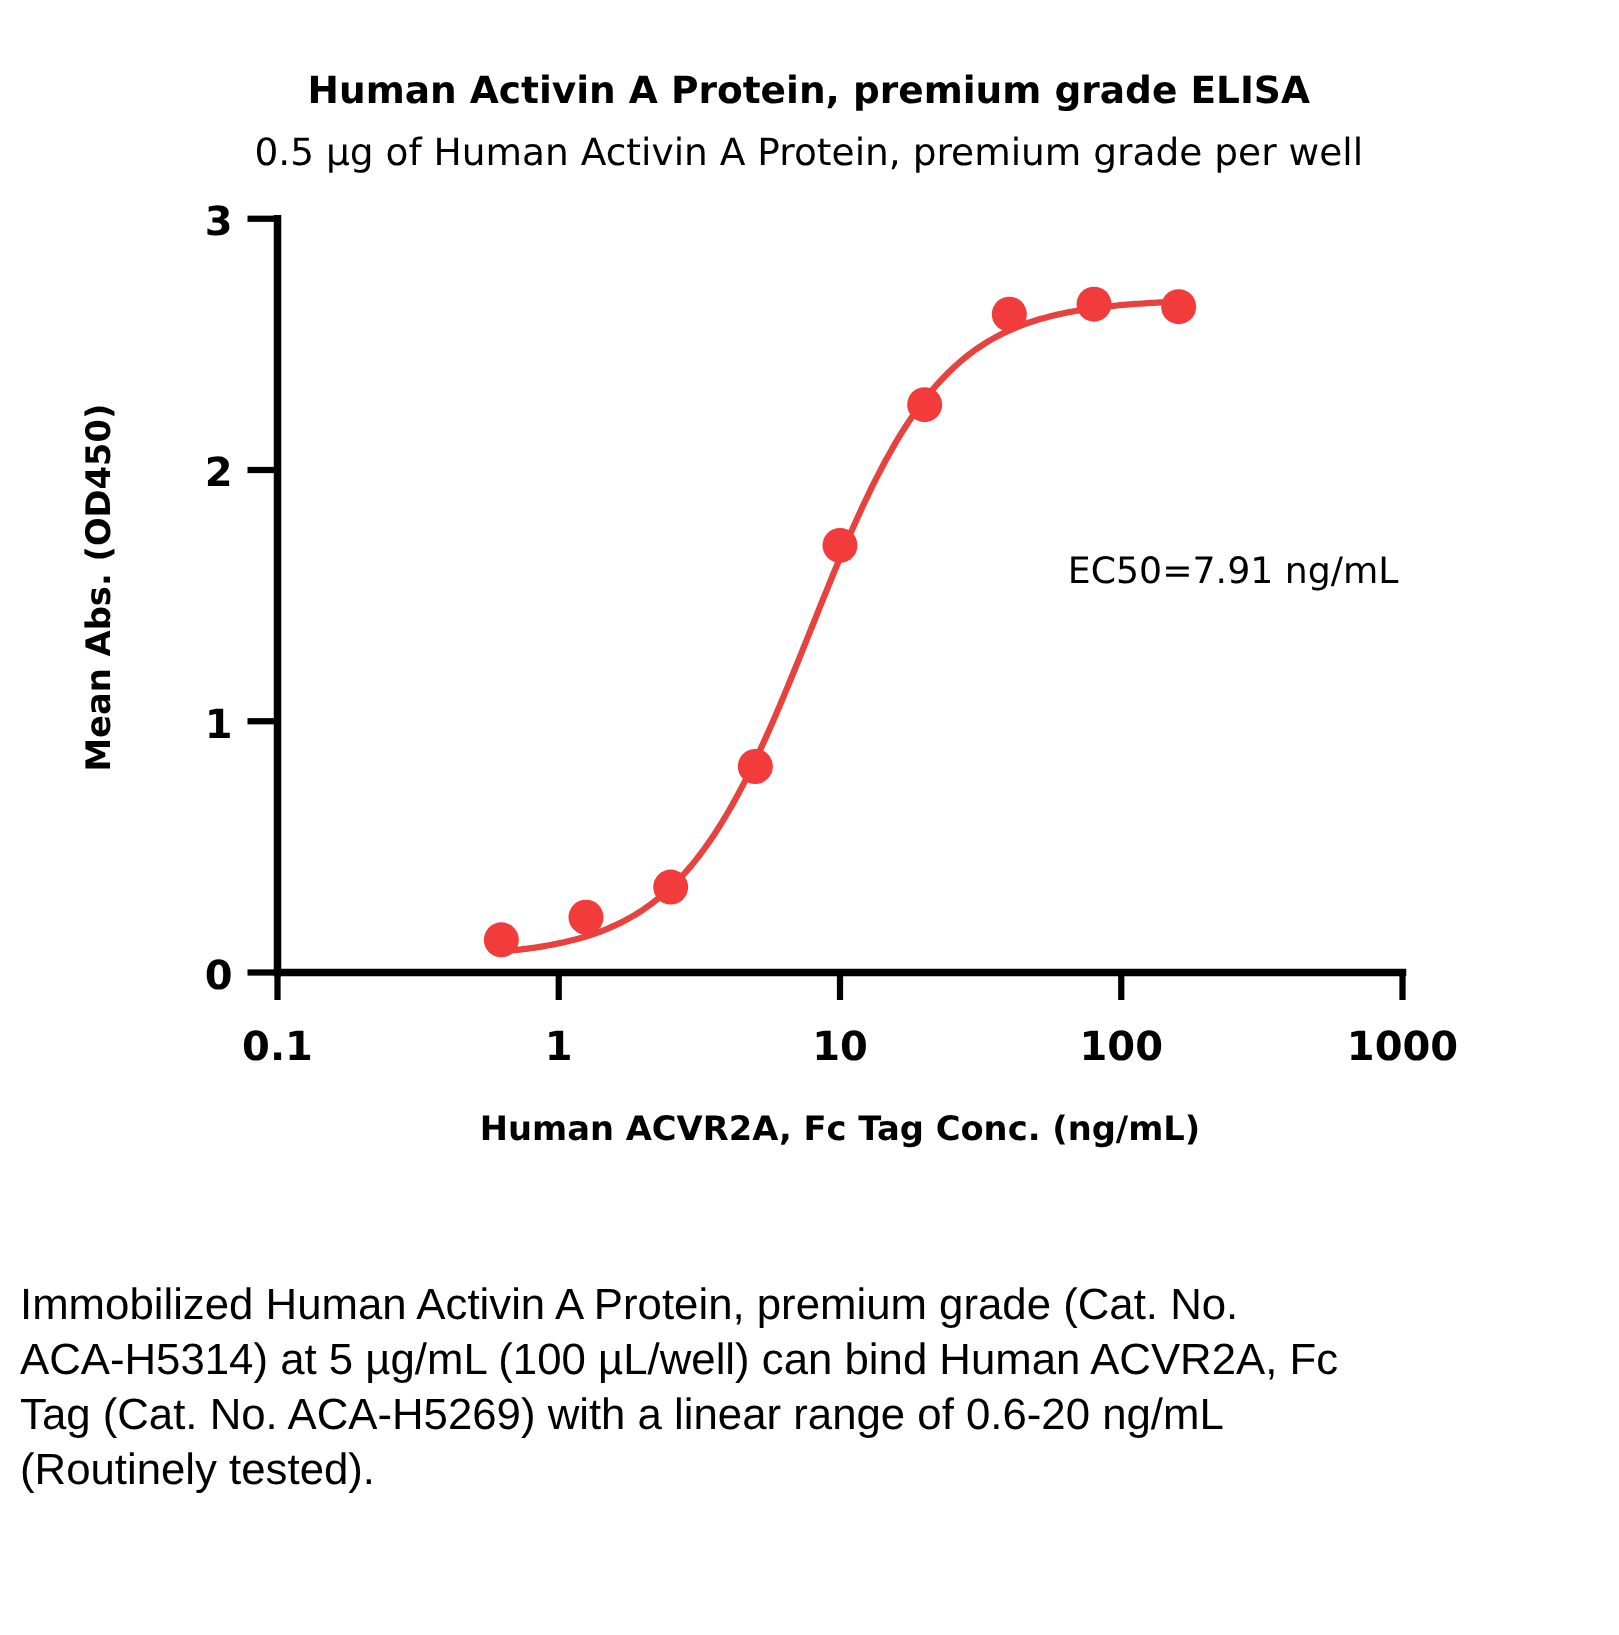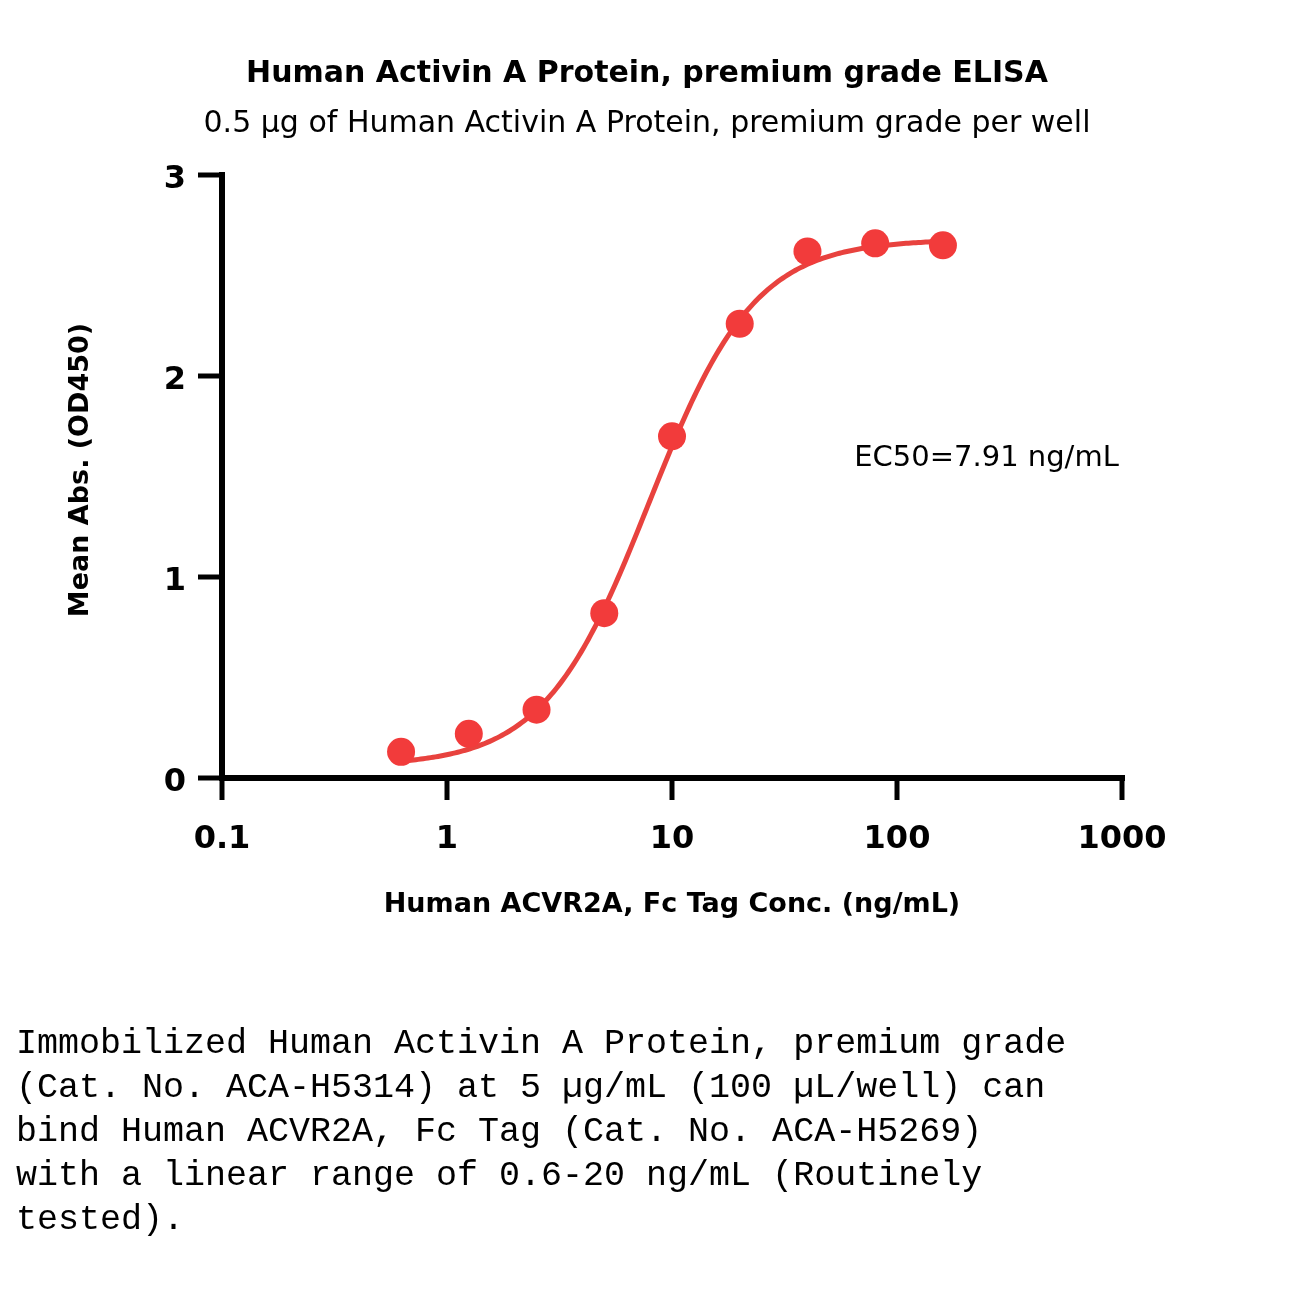--- a/index.html
+++ b/index.html
@@ -58,21 +58,21 @@
     stroke: #000000;
     stroke-width: 5;
   }
   #caption {
     position: absolute;
     left: 16px;
     top: 1022px;
     width: 1060px;
     font-size: 35px;
     line-height: 1.26;
-    font-family: Liberation Mono, monospace;
+    font-family: Liberation Sans, sans-serif;
     color: #000000;
     white-space: pre-wrap;
   }
 </style>
 </head>
 <body>
 
 <div id="figure">
   <svg width="1295" height="960" viewBox="0 0 1295 960" xmlns="http://www.w3.org/2000/svg">
     <rect x="0" y="0" width="1295" height="960" fill="#ffffff"></rect>

